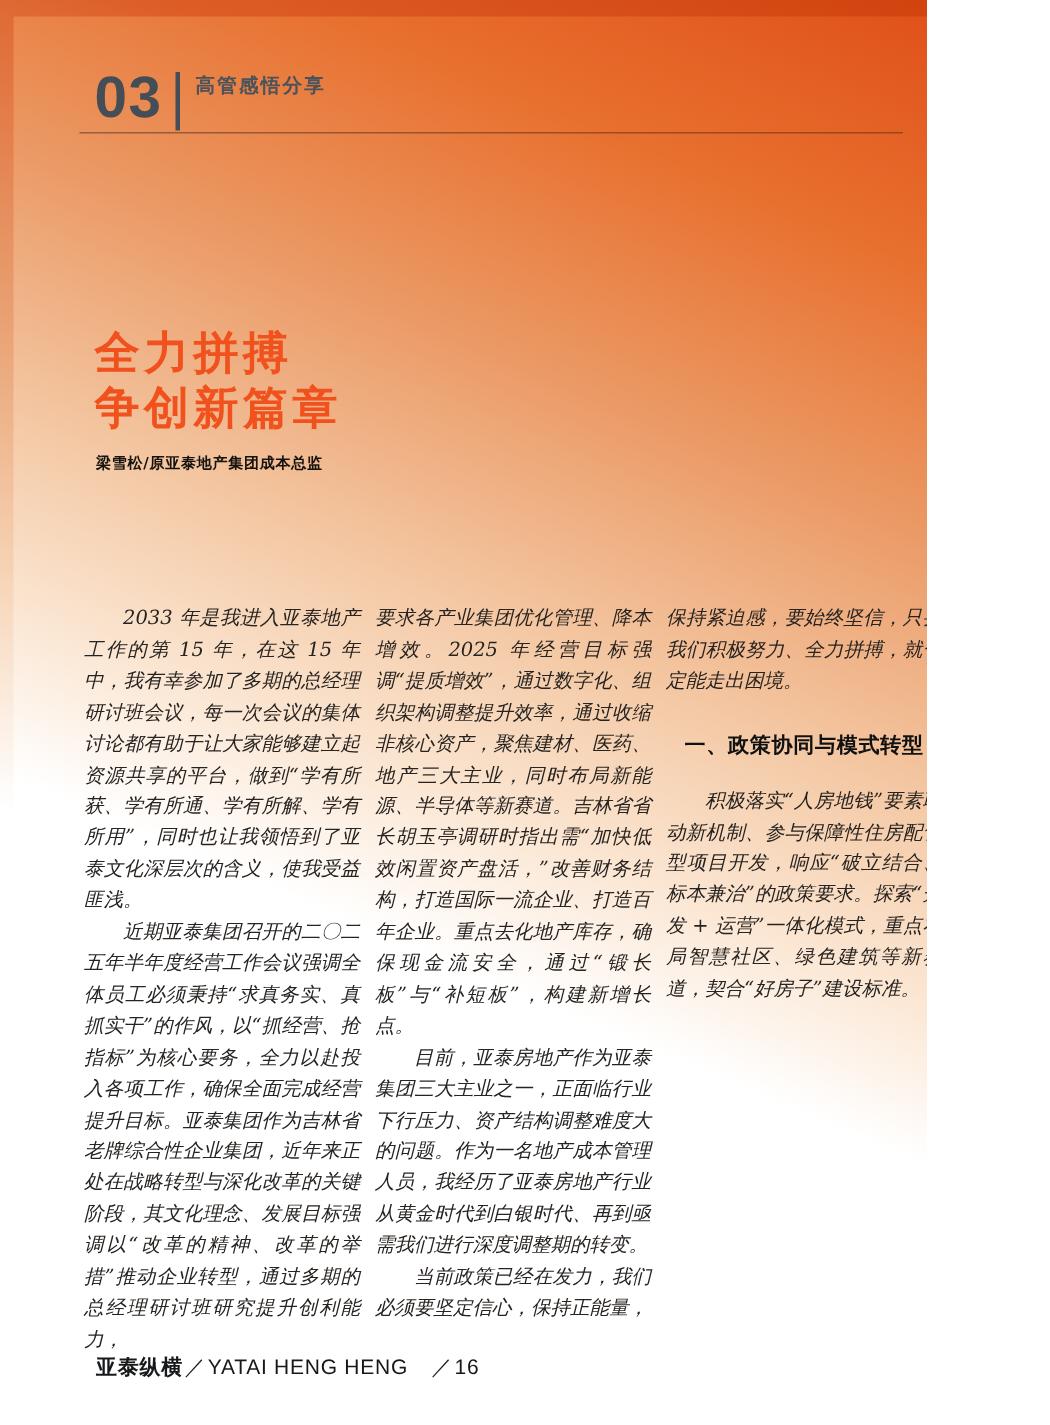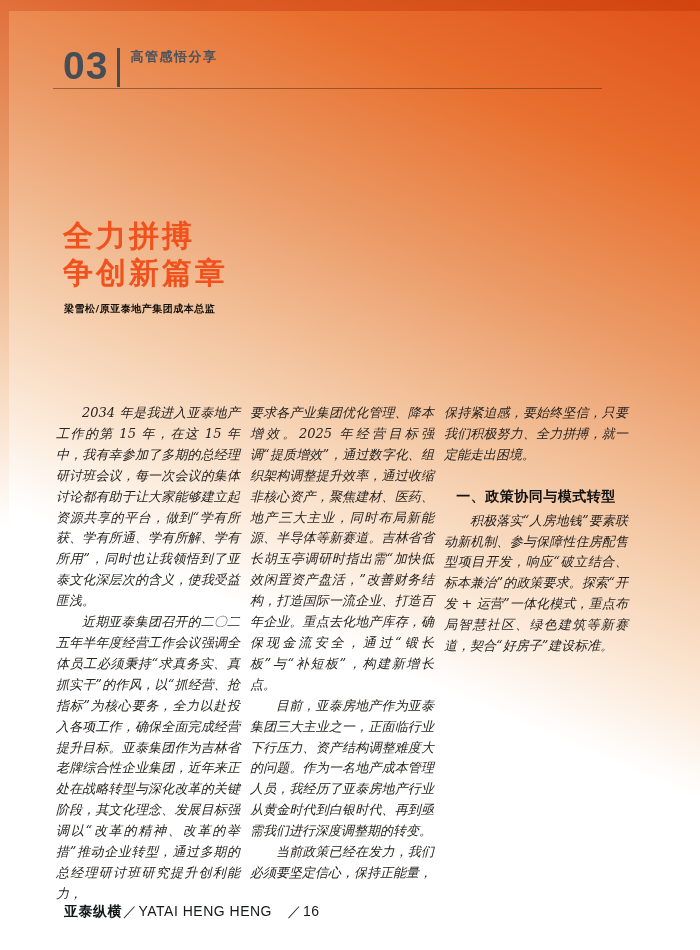--- a/index.html
+++ b/index.html
@@ -2,21 +2,21 @@
 <html><head>
 <meta charset="utf-8">
 <style>
   html,body { margin:0; padding:0; }
   body {
     width:700px; height:950px;
     font-family:"Liberation Sans", sans-serif;
     -webkit-font-smoothing:antialiased;
   }
   .canvas {
-    position:relative; width:700px; height:950px; overflow:hidden;
+    position:relative; width:618px; height:950px; overflow:hidden;
     background:linear-gradient(203deg,#d2430e 0%,#dd5d26 18%,#eaa476 40%,#f7d7bb 54%,#ffffff 66%);
   }
   .sheet {
     position:absolute; left:9px; top:11px; right:0; bottom:0;
     background:linear-gradient(203deg,#e0521a 0%,#e8702f 14%,#eb9a66 29%,#f4c9a5 44%,#fbe7d4 55%,#ffffff 64%);
   }
   
   .header { position:absolute; left:63px; top:47px; display:flex; align-items:flex-start; }
   .header-number {
     font-size:39px; font-weight:bold; color:#454e57; line-height:0.95; letter-spacing:1px;
@@ -47,21 +47,21 @@
   }
   .col {
     width:184px; flex:0 0 184px;
     font-family:"DejaVu Serif", serif; font-style:italic;
     font-size:13px; line-height:20.9px; color:#272320;
     text-align:justify;
   }
   .col p { margin:0; text-indent:2em; }
   .col p.noindent { text-indent:0; }
   .col h4 {
-    margin:20px 0 4px; text-indent:0;
+    margin:20px 0 18px; text-indent:0;
     font-style:normal; font-family:"Liberation Sans", sans-serif;
     font-size:14px; font-weight:bold; color:#111111;
     text-align:center; letter-spacing:0.5px;
   }
   
   .footer {
     position:absolute; left:64px; top:903px;
     font-size:14px; color:#16181a; letter-spacing:0.5px;
   }
   .footer .f-cn { font-weight:bold; }
@@ -84,21 +84,21 @@
 
   <div class="title">
     <div>全力拼搏</div>
     <div>争创新篇章</div>
   </div>
 
   <div class="byline">梁雪松/原亚泰地产集团成本总监</div>
 
   <div class="columns" id="article-columns">
       <div class="col">
-        <p>2034 年是我进入亚泰地产工作的第 15 年，在这 15 年中，我有幸参加了多期的总经理研讨班会议，每一次会议的集体讨论都有助于让大家能够建立起资源共享的平台，做到“学有所获、学有所通、学有所解、学有所用”，同时也让我领悟到了亚泰文化深层次的含义，使我受益匪浅。</p>
+        <p>2033 年是我进入亚泰地产工作的第 15 年，在这 15 年中，我有幸参加了多期的总经理研讨班会议，每一次会议的集体讨论都有助于让大家能够建立起资源共享的平台，做到“学有所获、学有所通、学有所解、学有所用”，同时也让我领悟到了亚泰文化深层次的含义，使我受益匪浅。</p>
         <p>近期亚泰集团召开的二〇二五年半年度经营工作会议强调全体员工必须秉持“求真务实、真抓实干”的作风，以“抓经营、抢指标”为核心要务，全力以赴投入各项工作，确保全面完成经营提升目标。亚泰集团作为吉林省老牌综合性企业集团，近年来正处在战略转型与深化改革的关键阶段，其文化理念、发展目标强调以“改革的精神、改革的举措”推动企业转型，通过多期的总经理研讨班研究提升创利能力，</p>
       </div>
       <div class="col">
         <p class="noindent">要求各产业集团优化管理、降本增效。2025 年经营目标强调“提质增效”，通过数字化、组织架构调整提升效率，通过收缩非核心资产，聚焦建材、医药、地产三大主业，同时布局新能源、半导体等新赛道。吉林省省长胡玉亭调研时指出需“加快低效闲置资产盘活，”改善财务结构，打造国际一流企业、打造百年企业。重点去化地产库存，确保现金流安全，通过“锻长板”与“补短板”，构建新增长点。</p>
         <p>目前，亚泰房地产作为亚泰集团三大主业之一，正面临行业下行压力、资产结构调整难度大的问题。作为一名地产成本管理人员，我经历了亚泰房地产行业从黄金时代到白银时代、再到亟需我们进行深度调整期的转变。</p>
         <p>当前政策已经在发力，我们必须要坚定信心，保持正能量，</p>
       </div>
       <div class="col">
         <p class="noindent">保持紧迫感，要始终坚信，只要我们积极努力、全力拼搏，就一定能走出困境。</p>
         <h4>一、政策协同与模式转型</h4>

